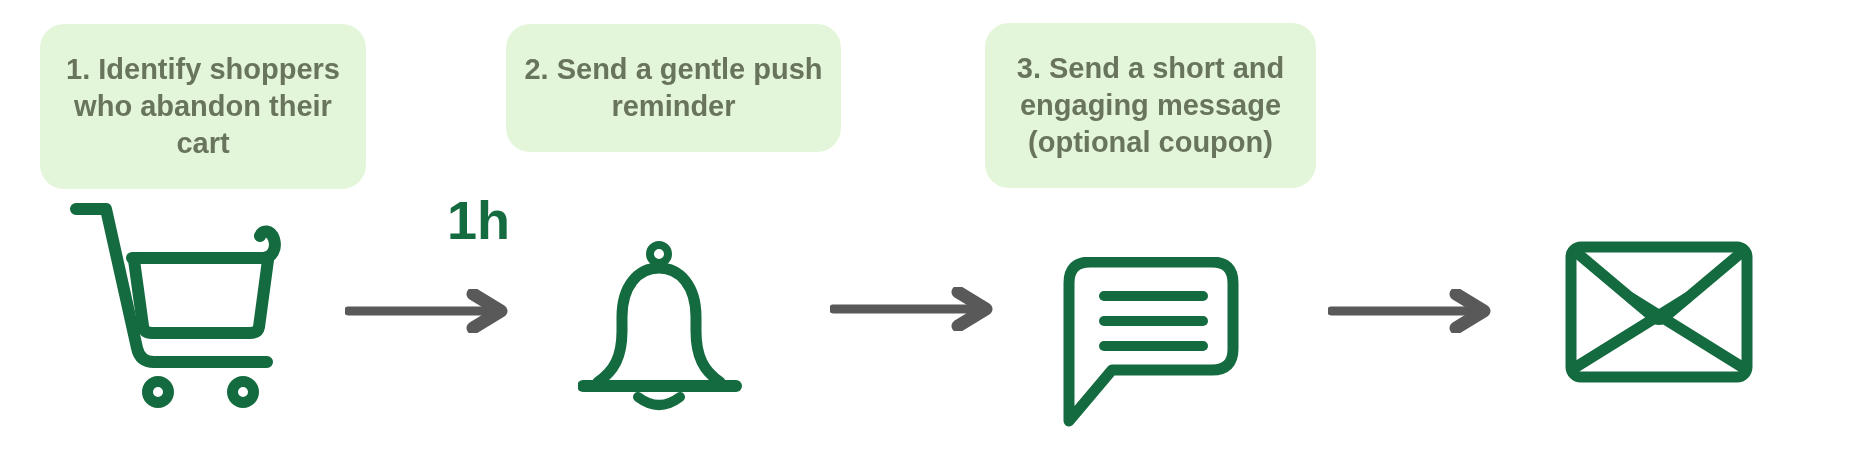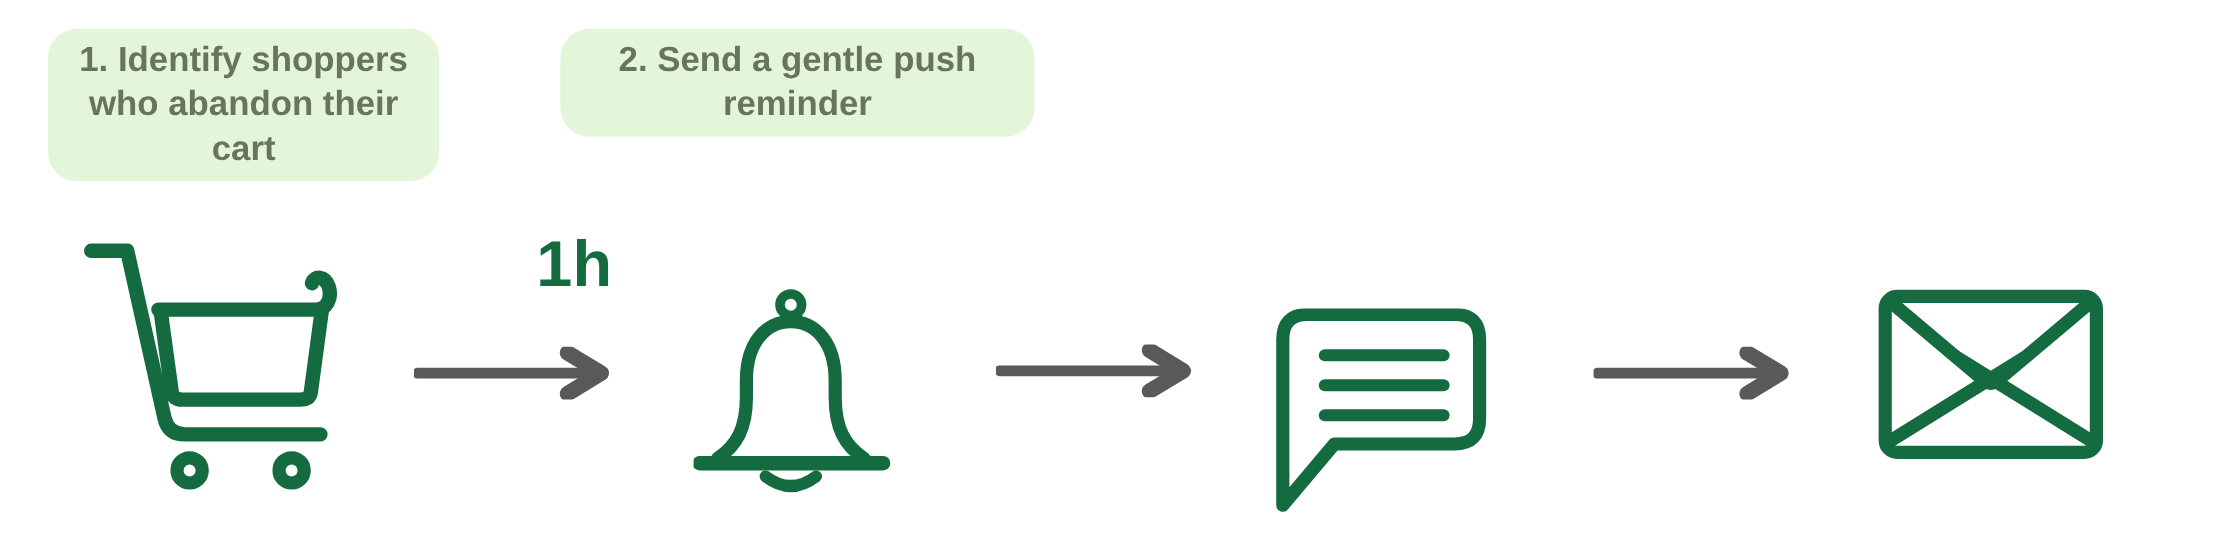--- a/index.html
+++ b/index.html
@@ -18,21 +18,21 @@
   .canvas{
     position:relative;width:1863px;height:450px;background:var(--background);
   }
   .pill{
     position:absolute;
     background:var(--pill-bg);
     border-radius:24px;
     color:var(--pill-text);
     font-size:29px;font-weight:700;line-height:37px;
     text-align:center;
-    padding:8px 8px;
+    padding:27px 8px;
     white-space:pre-line;
   }
   .icon{position:absolute;color:var(--icon-green);}
   .icon path,.icon circle,.icon rect{
     fill:none;stroke:currentColor;stroke-linecap:round;stroke-linejoin:round;
   }
   .arrow{position:absolute;color:var(--arrow-gray);}
   .arrow path{fill:none;stroke:currentColor;stroke-linecap:round;stroke-linejoin:round;}
   .delay{
     position:absolute;width:165px;
@@ -41,22 +41,25 @@
     text-align:right;
   }
 </style>
 </head>
 <body>
 
 <div class="canvas">
 
   <div class="pill" style="left:40px;top:24px;width:326px">1. Identify shoppers
 who abandon their cart</div>
-  <div class="pill" style="left:467px;top:24px;width:395px">2. Send a gentle push
+  <div class="pill" style="left:506px;top:24px;width:335px">2. Send a gentle push
 reminder</div>
+  <div class="pill" style="left:985px;top:23px;width:331px">3. Send a short and
+engaging message
+(optional coupon)</div>
 
   <svg class="icon" style="left:60px;top:190px" width="235" height="225" viewBox="0 0 235 225">
     <path stroke-width="12" d="M 16,19 H 46 L 77,158 Q 80,172 94,172 H 207"></path>
     <path stroke-width="12" d="M 72,68 H 203 C 212,68 217,59 214,49 C 211,40 202,39 200,46"></path>
     <path stroke-width="12" d="M 74,70 L 83,136 Q 84,143 92,143 H 190 Q 198,143 199,137 L 208,70"></path>
     <circle cx="98" cy="202" r="10.5" stroke-width="11"></circle>
     <circle cx="183" cy="202" r="10.5" stroke-width="11"></circle>
   </svg>
 
   <div class="delay" style="left:345px;top:192px">1h</div>

